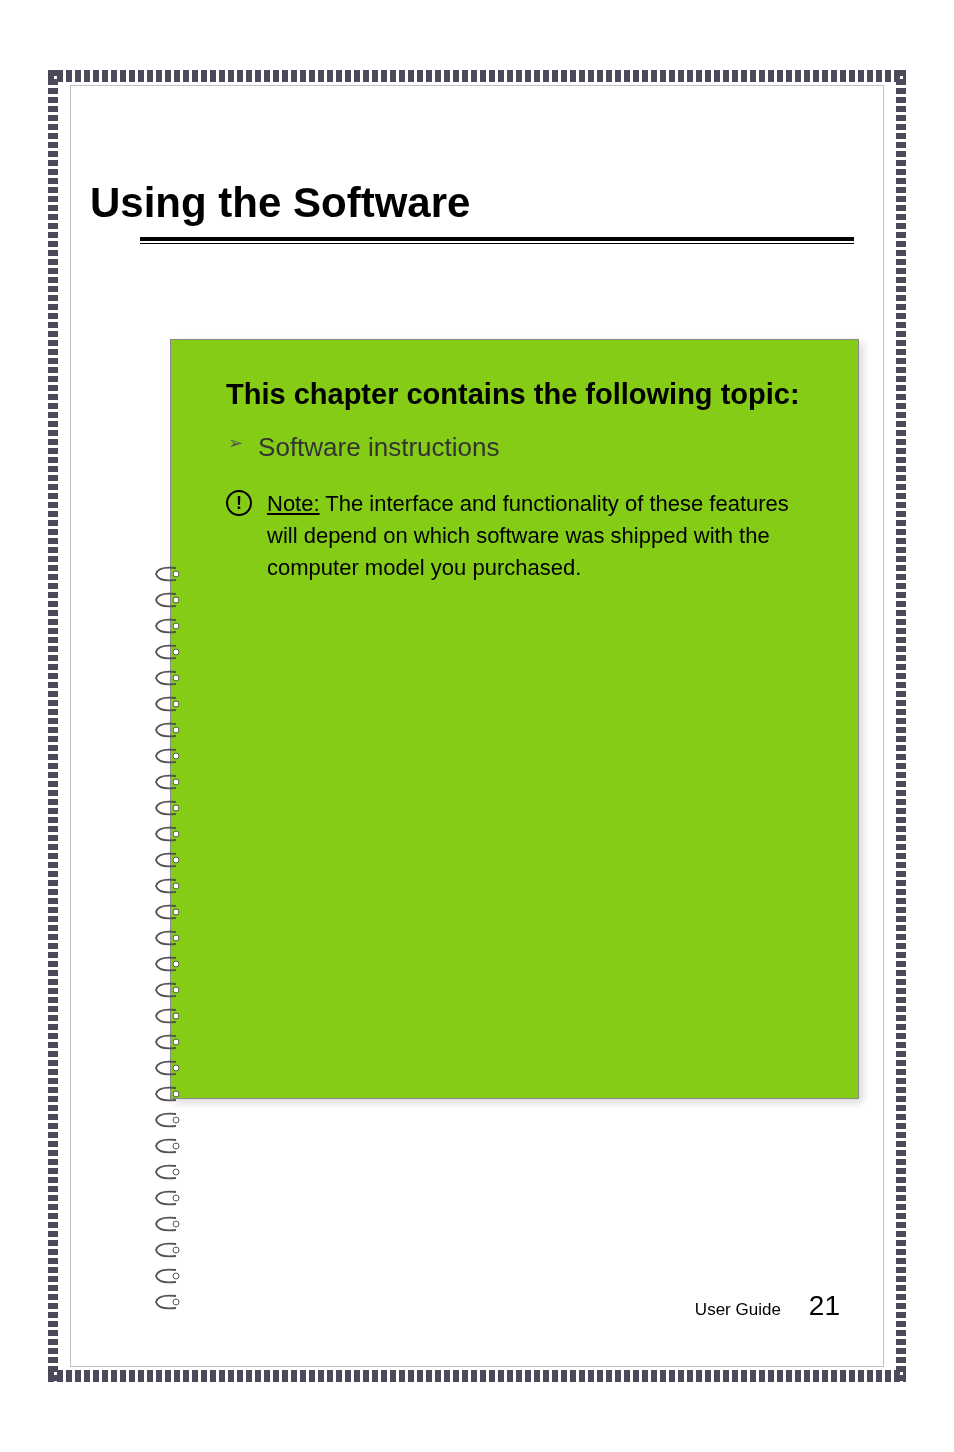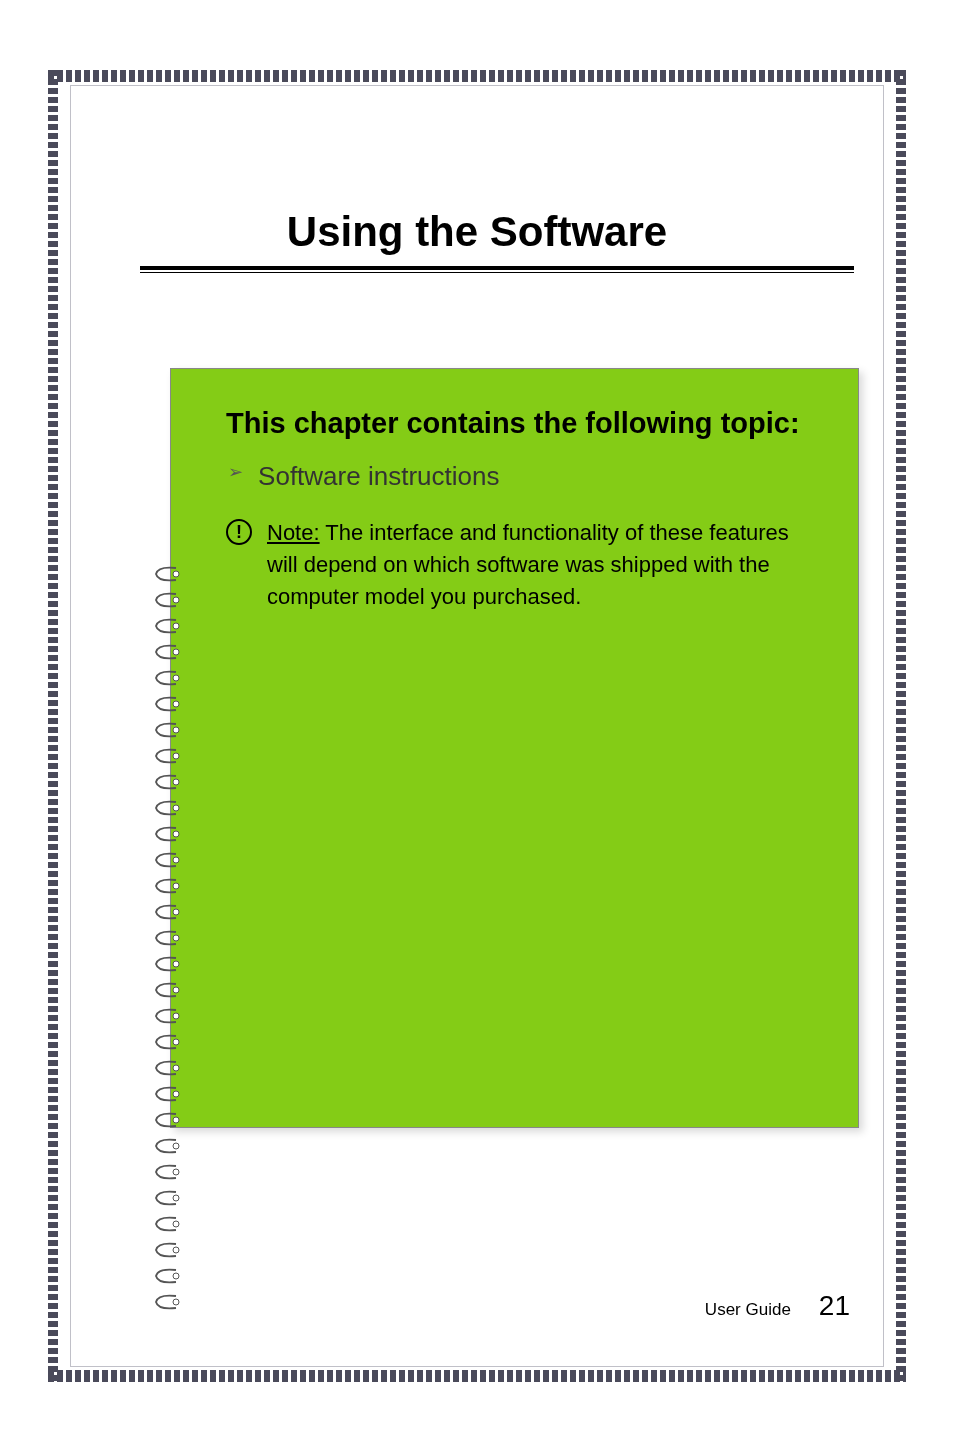--- a/index.html
+++ b/index.html
@@ -95,25 +95,24 @@
     
     .content {
       position: absolute;
       top: 100px;
       left: 90px;
       right: 90px;
       bottom: 100px;
     }
     
     .chapter-title {
-      text-align: center;
       font-size: 42px;
       font-weight: bold;
       color: #000;
-      margin-top: 108px;
+      margin-top: 79px;
       margin-bottom: 10px;
     }
     
     .title-underline {
       border-bottom: 4px solid #000;
       margin-left: 50px;
       margin-right: 10px;
       margin-bottom: 2px;
     }
     
@@ -210,21 +209,21 @@
     }
     
     .note-label {
       font-weight: 500;
       text-decoration: underline;
     }
     
     .footer {
       position: absolute;
       bottom: 30px;
-      right: 14px;
+      right: 24px;
       display: flex;
       align-items: baseline;
       gap: 12px;
     }
     
     .footer-label {
       font-size: 17px;
       color: #000;
     }
     

